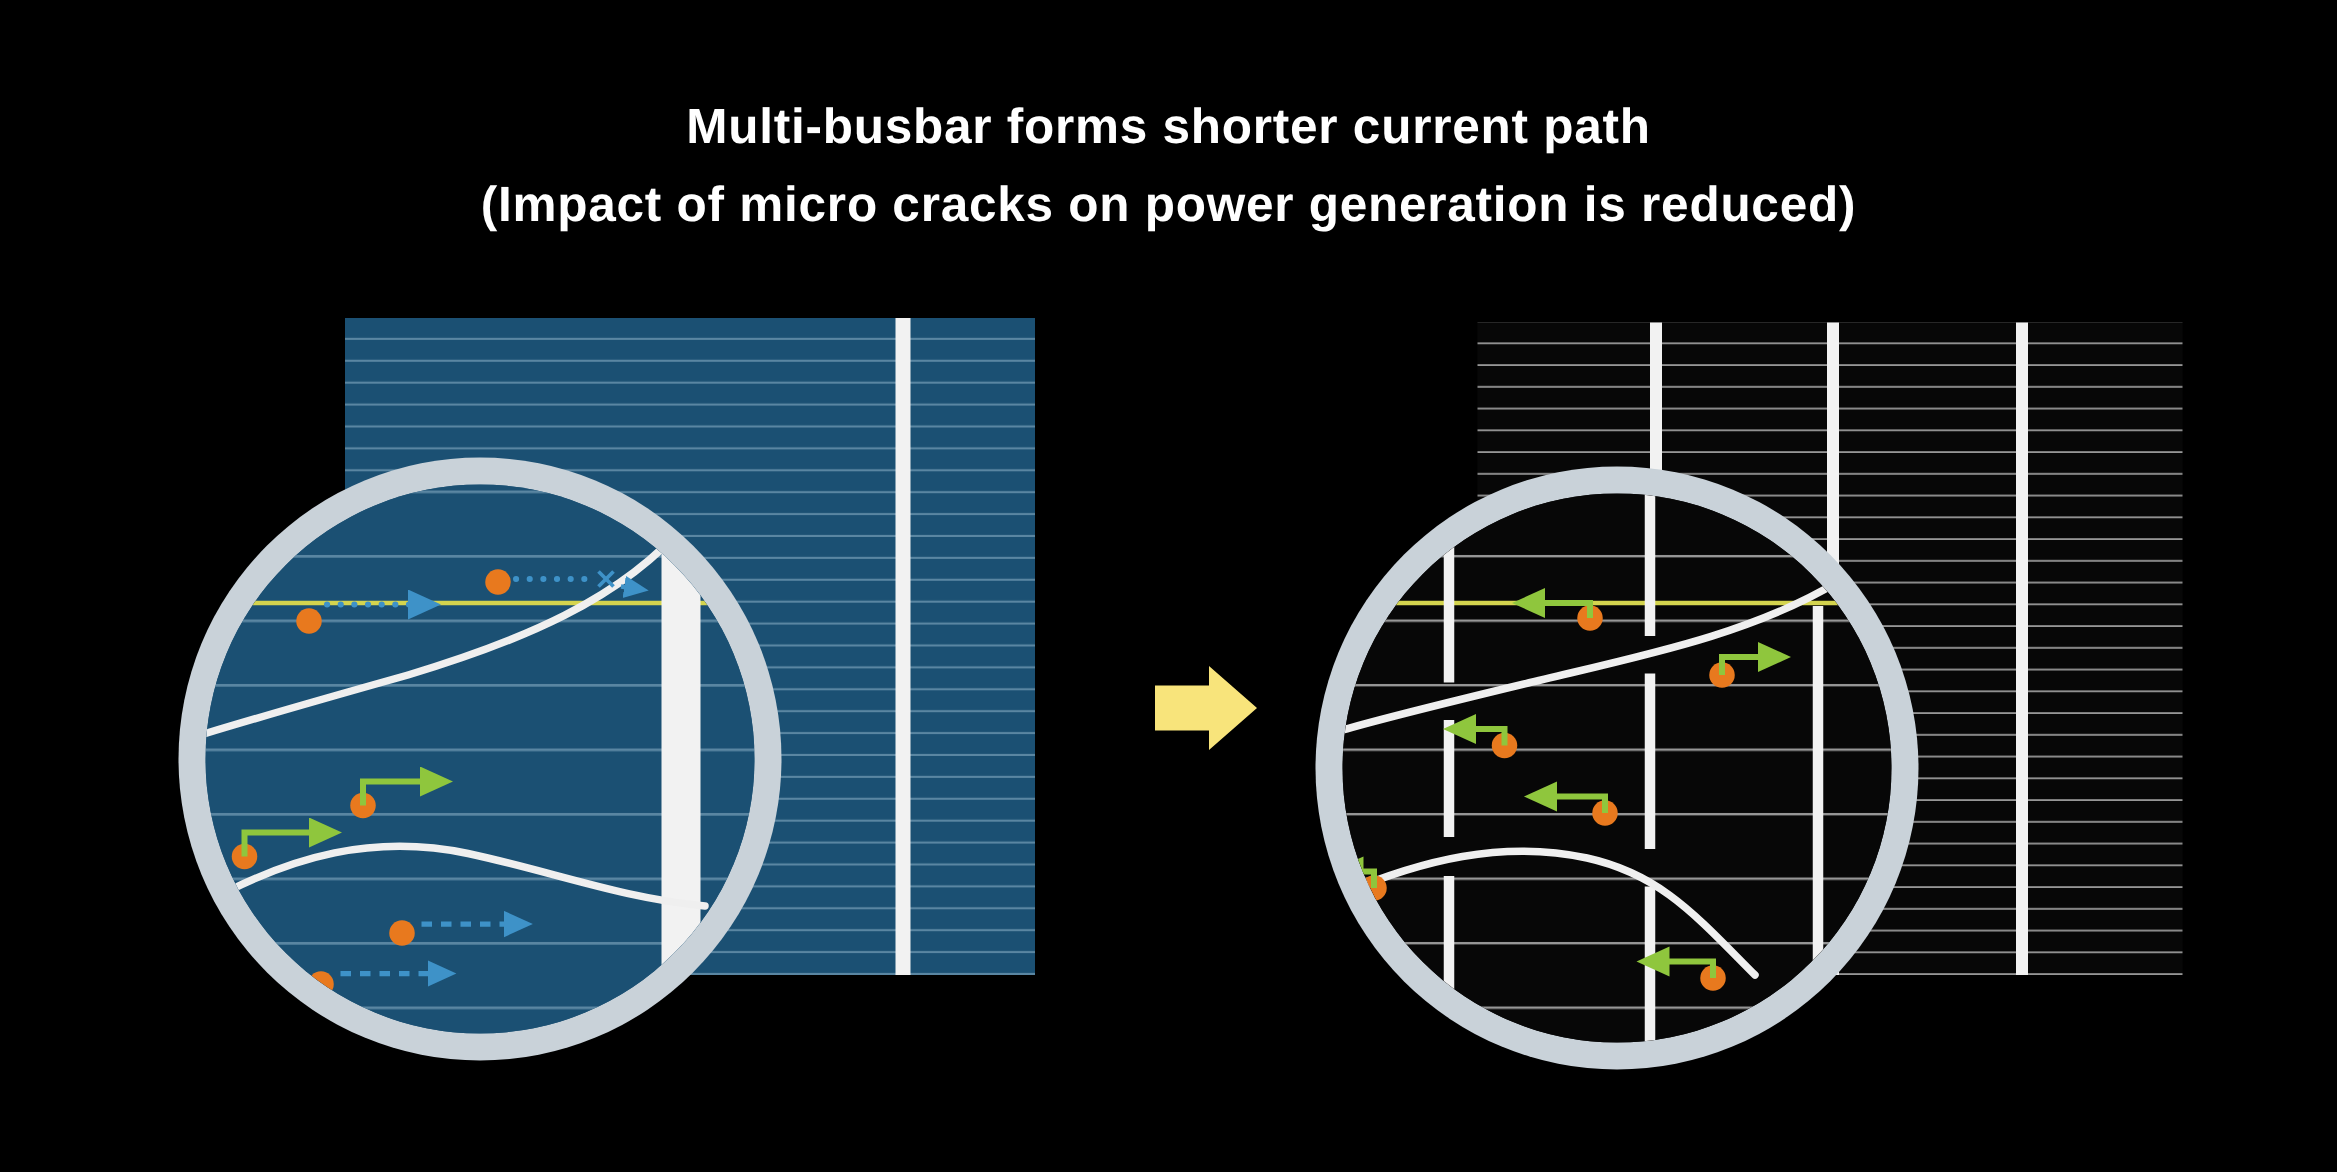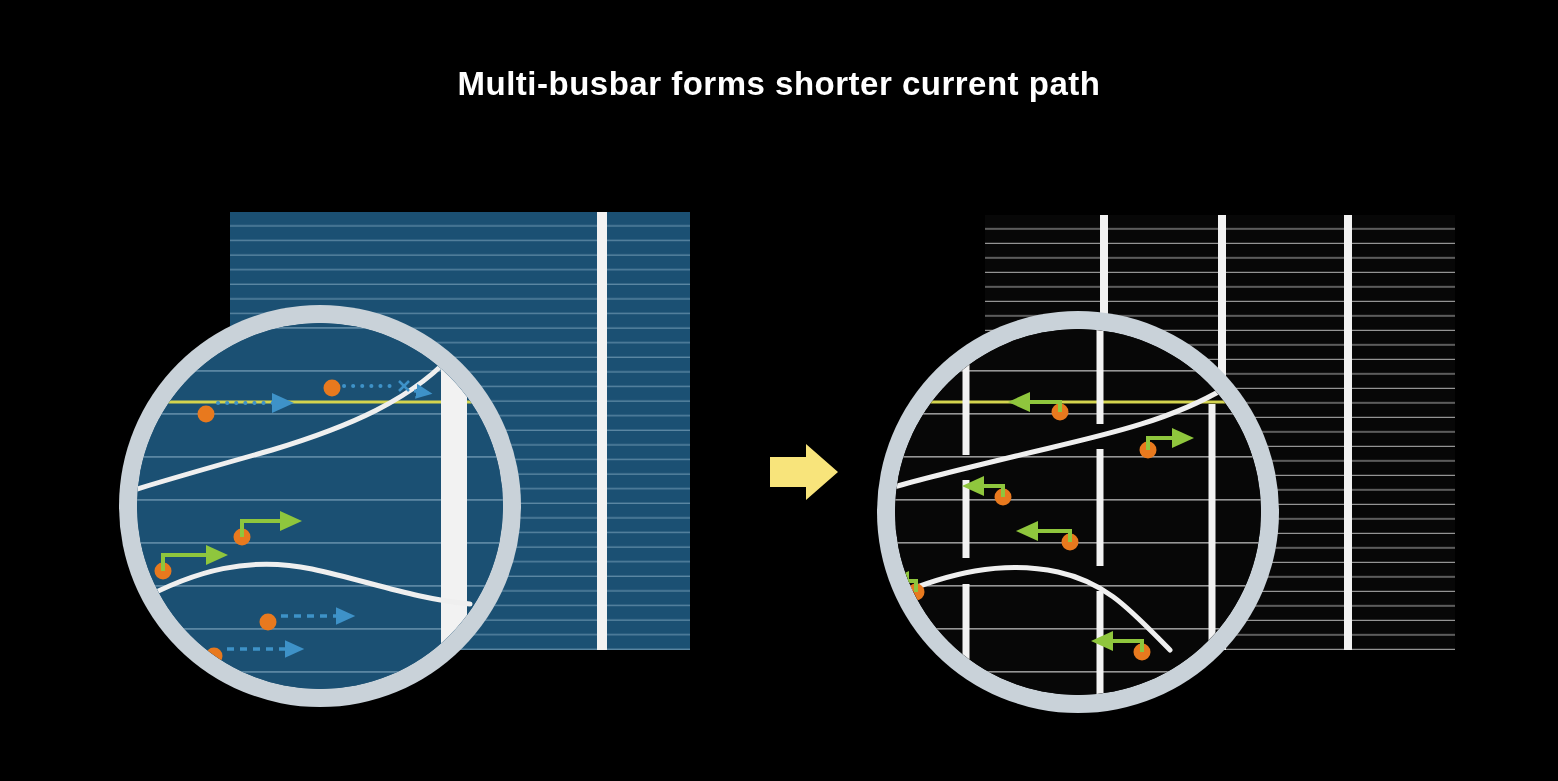--- a/index.html
+++ b/index.html
@@ -9,20 +9,21 @@
          font-weight:700;font-size:33px;line-height:52px;letter-spacing:0.5px;}
   svg{position:absolute;top:0;left:0;}
 </style>
 </head>
 <body>
 
 <div class="stage">
 
   <div class="title">
     <div>Multi-busbar forms shorter current path</div>
+    <div>(Impact of micro cracks on power generation is reduced)</div>
   </div>
 
   <svg width="1558" height="781" viewBox="0 0 1558 781">
     <defs>
       <pattern id="patL" x="230" y="212" width="20" height="14.6" patternUnits="userSpaceOnUse">
         <rect width="20" height="14.6" fill="#1b5073"></rect>
         <rect width="20" height="1.4" y="13.2" fill="#5a86a2"></rect>
       </pattern>
       <pattern id="patR" x="985" y="215" width="20" height="14.5" patternUnits="userSpaceOnUse">
         <rect width="20" height="14.5" fill="#070707"></rect>

